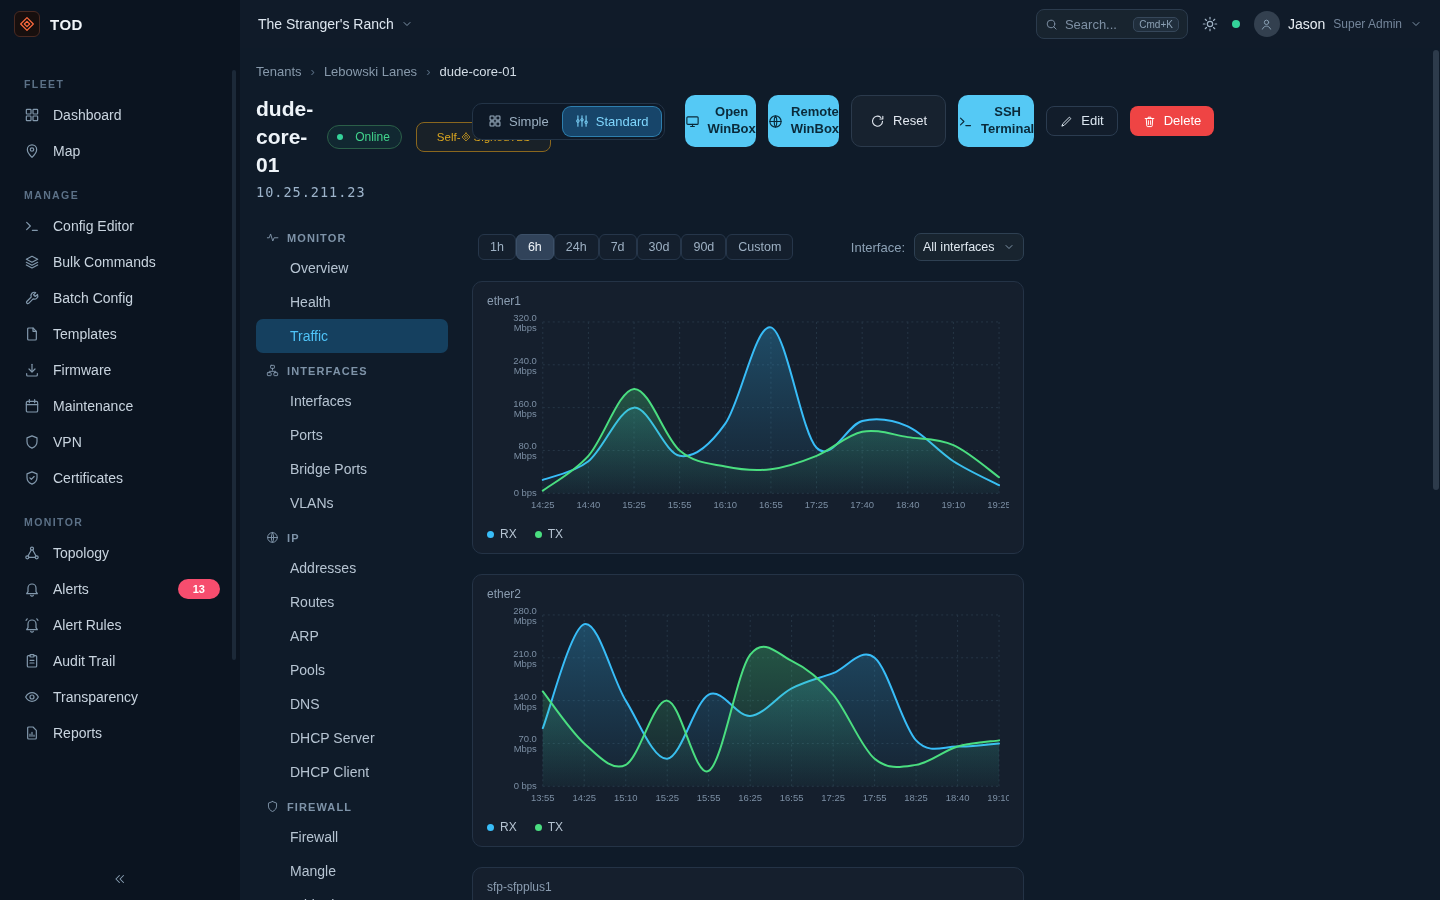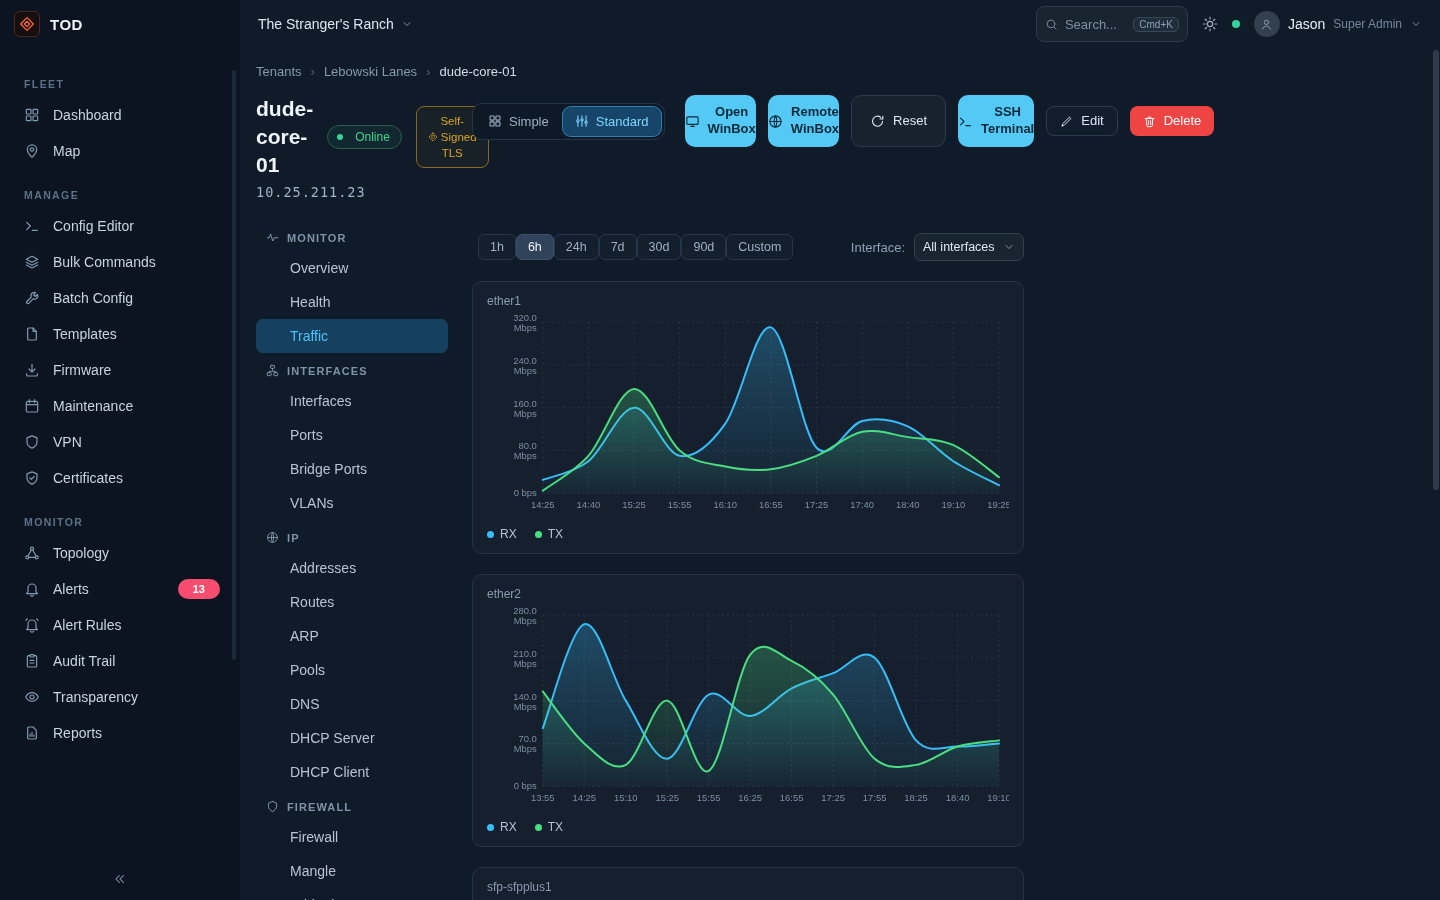--- a/index.html
+++ b/index.html
@@ -16,21 +16,21 @@
 
   
   .topbar { position:absolute; top:0; left:0; right:0; height:48px; background:#101b29; display:flex; align-items:center; z-index:5; }
   .topbar-left { width:240px; height:48px; flex:none; background:#0b1420; display:flex; align-items:center; gap:10px; padding-left:14px; }
   .logo-box { width:26px; height:26px; border:1px solid #4a2a22; border-radius:6px; background:#170f0e; color:#ff6a3d; display:flex; align-items:center; justify-content:center; }
   .logo-box svg { width:16px; height:16px; }
   .logo-text { font-weight:700; font-size:15px; letter-spacing:.5px; color:#f1f5f9; }
   .tenant-select { display:flex; align-items:center; gap:7px; margin-left:18px; font-size:14px; color:#dde6ef; }
   .tenant-select .ic { color:#8aa0b4; }
   .topbar-right { margin-left:auto; display:flex; align-items:center; gap:14px; padding-right:18px; }
-  .searchbox { width:152px; height:36px; background:#18242f; border:1px solid #2b3b4d; border-radius:8px; display:flex; align-items:center; gap:7px; padding:0 8px; color:#7d8fa3; cursor:text; }
+  .searchbox { width:152px; height:30px; background:#18242f; border:1px solid #2b3b4d; border-radius:8px; display:flex; align-items:center; gap:7px; padding:0 8px; color:#7d8fa3; cursor:text; }
   .search-ph { font-size:13px; flex:1; }
   .kbd { font-size:10px; border:1px solid #36475a; border-radius:5px; padding:1px 5px; color:#8ba0b4; background:#202e3c; }
   .iconbtn { color:#9fb2c4; display:flex; }
   .status-dot { width:8px; height:8px; border-radius:50%; background:#34d399; }
   .userchip { display:flex; align-items:center; gap:8px; }
   .avatar { width:26px; height:26px; border-radius:50%; background:#33404f; color:#a6b8c9; display:flex; align-items:center; justify-content:center; }
   .uname { font-size:14px; color:#e8eef4; }
   .urole { font-size:12px; color:#73859a; }
   .userchip .ic { color:#8aa0b4; }
 
@@ -50,21 +50,21 @@
   .bc-item.current { color:#d3dde6; }
 
   .grid { display:flex; align-items:flex-start; }
   .left-col { width:216px; flex:none; }
   .right-col { width:552px; flex:none; }
 
   .device-head { display:flex; align-items:center; gap:14px; }
   .device-name { width:70px; font-size:21px; line-height:28px; font-weight:700; color:#eef4f9; overflow-wrap:break-word; }
   .online-badge { display:flex; align-items:center; gap:12px; border:1px solid #2b5f48; background:rgba(52,211,153,.07); color:#41d38c; font-size:12px; padding:4px 11px 4px 9px; border-radius:999px; }
   .online-badge .dot { width:6px; height:6px; border-radius:50%; background:#34d399; }
-  .tls-badge { display:flex; flex-direction:column; align-items:center; border:1px solid #8a671e; background:rgba(217,165,31,.05); color:#d9a51f; font-size:11.5px; line-height:16px; padding:6px 11px; border-radius:8px; text-align:center; }
+  .tls-badge { display:flex; flex-direction:row; align-items:center; border:1px solid #8a671e; background:rgba(217,165,31,.05); color:#d9a51f; font-size:11.5px; line-height:16px; padding:6px 20px; border-radius:8px; text-align:center; }
   .tls-badge .tls-line { display:flex; align-items:center; gap:3px; }
   .device-ip { margin-top:5px; font-family:"DejaVu Sans Mono",monospace; font-size:13.5px; letter-spacing:1px; color:#9db4cb; }
 
   .subnav { margin-top:24px; width:192px; }
   .subnav-header { display:flex; align-items:center; gap:8px; padding:7px 10px; font-size:11px; font-weight:700; letter-spacing:1.1px; color:#7e93a8; margin-top:4px; }
   .subnav-header .ic { color:#7e93a8; }
   .subnav-item { display:flex; align-items:center; height:34px; padding:0 10px 0 34px; font-size:14px; color:#b6c4d2; border-radius:7px; }
   .subnav-item.active { background:#15405f; color:#4fc3f7; }
 
   .action-row { display:flex; align-items:flex-start; gap:12px; }

